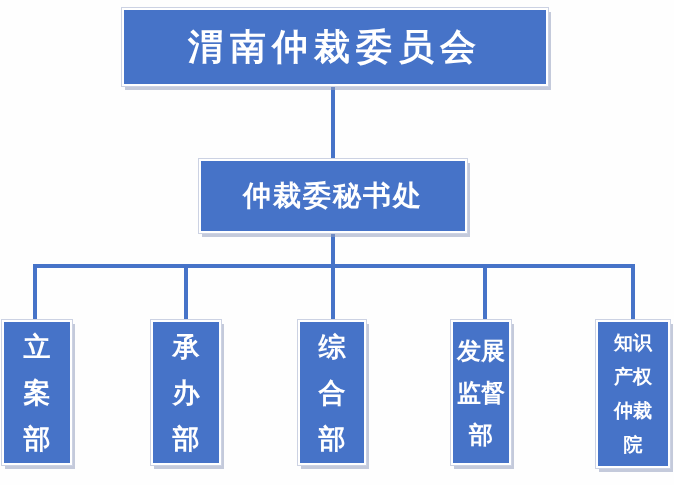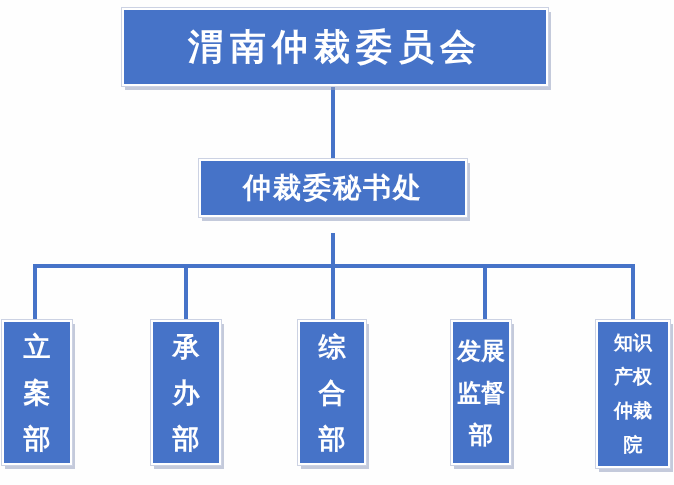--- a/index.html
+++ b/index.html
@@ -26,21 +26,21 @@
     justify-content: center;
     text-align: center;
     box-shadow: 0 0 0 2px #ffffff, 0 0 0 3px #ccd2e3, 3px 4px 0 2px rgba(148,158,190,0.55);
   }
   .node .lbl { white-space: pre-line; }
   .root-node {
     left: 124px; top: 10px; width: 422px; height: 74px;
     font-size: 36px; letter-spacing: 6px;
   }
   .sec-node {
-    left: 201px; top: 161px; width: 264px; height: 54px;
+    left: 201px; top: 161px; width: 264px; height: 70px;
     font-size: 28px; letter-spacing: 2px;
   }
   .dept-node { top: 322px; height: 141px; }
   .dept-1 { left: 4px;   width: 66px; font-size: 27px; line-height: 46px; }
   .dept-2 { left: 153px; width: 66px; font-size: 27px; line-height: 46px; }
   .dept-3 { left: 300px; width: 64px; font-size: 27px; line-height: 46px; }
   .dept-4 { left: 453px; width: 56px; font-size: 24px; line-height: 42px; }
   .dept-5 { left: 598px; width: 70px; height: 144px; font-size: 19px; line-height: 34px; }
   .conn {
     position: absolute;

